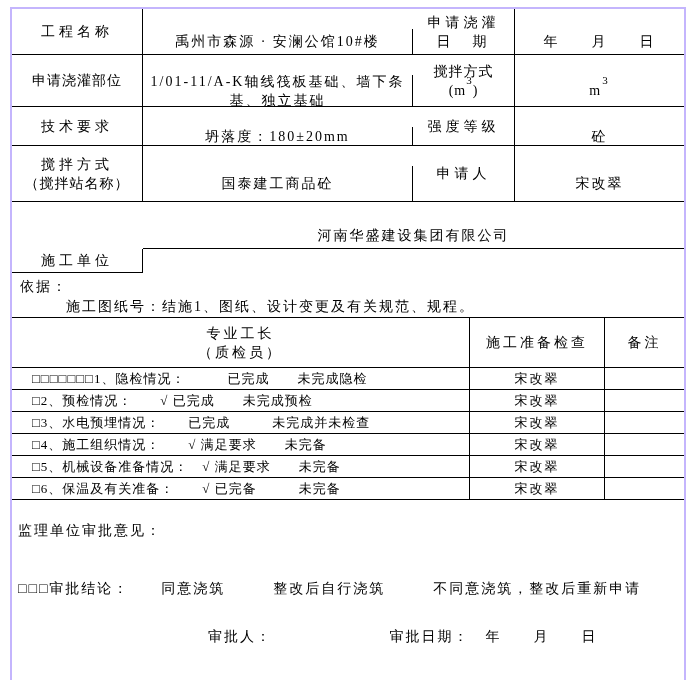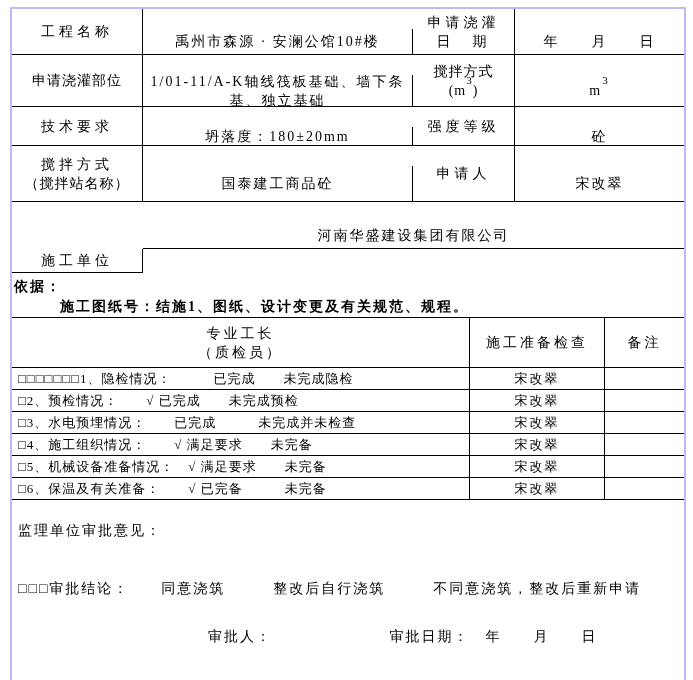--- a/index.html
+++ b/index.html
@@ -38,40 +38,39 @@
   .tight { letter-spacing: 1px; }
   .value { letter-spacing: 2px; margin-top: 20px; }
   .span3 { grid-column: 2 / 5; }
   sup { font-size: 11px; position: relative; top: -5px; line-height: 0; }
   
   .basis {
     height: 45px;
     border-bottom: 1px solid #000;
     font-size: 14px;
     letter-spacing: 2px;
-    padding: 4px 6px 0 2px;
+    padding: 4px 6px 0 8px;
     line-height: 20px;
-    font-weight: bold;
   }
   .basis .indent { padding-left: 46px; }
   
   .checklist {
     display: grid;
     grid-template-columns: 458px 135px 1fr;
     grid-template-rows: 50px 22px 22px 22px 22px 22px 22px;
   }
   .chead { font-size: 14px; letter-spacing: 3px; }
   .citem {
     display: flex;
     align-items: center;
     justify-content: flex-start;
     text-align: left;
     font-size: 13px;
     letter-spacing: 1px;
-    padding: 0 2px 0 6px;
+    padding: 0 2px 0 20px;
     white-space: nowrap;
   }
   .cname { font-size: 13px; letter-spacing: 2px; }
   
   .approval {
     height: 175px;
     font-size: 14px;
     letter-spacing: 2px;
     padding: 0 6px;
   }

